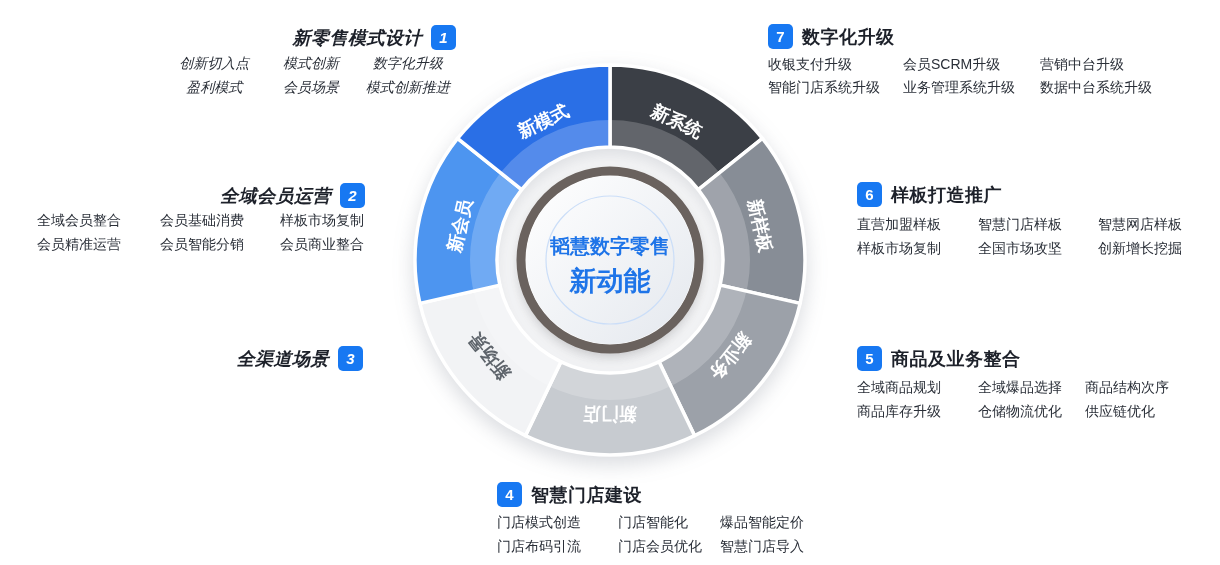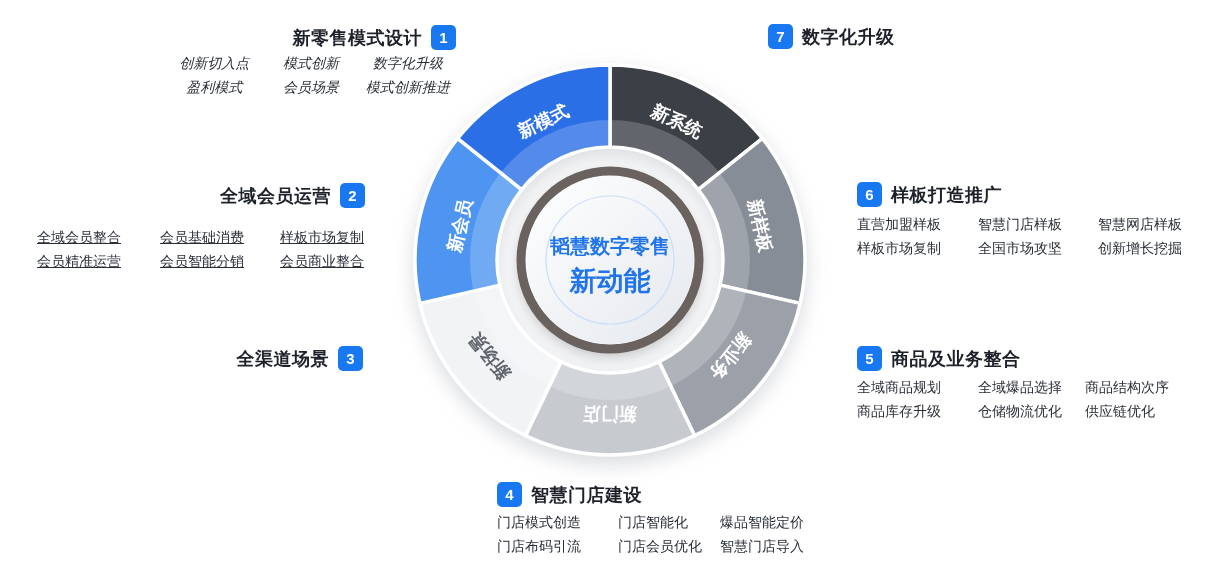--- a/index.html
+++ b/index.html
@@ -1,31 +1,31 @@
 <!DOCTYPE html>
 <html><head>
 <meta charset="utf-8">
 <style>
   * { margin:0; padding:0; box-sizing:border-box; }
   html,body { width:1220px; height:565px; background:#ffffff; font-family:"Liberation Sans","DejaVu Sans",sans-serif; }
   .stage { position:absolute; inset:0; width:1220px; height:565px; overflow:hidden; }
 
   .section { position:absolute; }
   .sec-header { display:flex; align-items:center; gap:9px; }
-  .sec-header.hdr-right { justify-content:flex-end; }
+  .sec-header.hdr-right { justify-content:flex-end;font-style:italic; }
   .sec-title { font-size:18px; font-weight:bold; color:#1d212a; letter-spacing:0.5px; }
   .badge { width:25px; height:25px; border-radius:5px; background:#1778F2; color:#fff;
            font-size:15px; font-weight:bold; display:flex; align-items:center; justify-content:center; flex:0 0 25px; }
   .items { display:grid; row-gap:10px; font-size:14px; line-height:14px; color:#2a2f38; font-weight:500; }
   .item { white-space:nowrap; }
 
   .s1 { left:150px; top:25px;  width:306px; }
   .s1 .items { margin-top:6px; margin-left:16px; grid-template-columns:1fr 1fr 1fr; text-align:center;font-style:italic; }
   .s2 { left:37px;  top:183px; width:328px; }
-  .s2 .items { margin-top:22px; grid-template-columns:123px 120px 1fr;text-decoration:underline; }
+  .s2 .items { margin-top:5px; grid-template-columns:123px 120px 1fr; }
   .s3 { left:37px;  top:346px; width:326px; }
   .s3 .items { margin-top:9px; grid-template-columns:123px 118px 1fr; }
   .s4 { left:497px; top:482px; width:311px; }
   .s4 .items { margin-top:8px;  grid-template-columns:121px 102px 1fr; }
   .s5 { left:857px; top:346px; width:311px; }
   .s5 .items { margin-top:9px; grid-template-columns:121px 107px 1fr; }
   .s6 { left:857px; top:182px; width:325px; }
   .s6 .items { margin-top:10px; grid-template-columns:121px 120px 1fr; }
   .s7 { left:768px; top:24px;  width:362px; }
   .s7 .items { margin-top:8px;  grid-template-columns:135px 137px 1fr; row-gap:9px; }
@@ -121,20 +121,28 @@
       <span class="item">全国市场攻坚</span>
       <span class="item">创新增长挖掘</span>
     </div>
   </div>
 
   <div class="section s7">
     <div class="sec-header">
       <div class="badge">7</div>
       <div class="sec-title">数字化升级</div>
     </div>
+    <div class="items">
+      <span class="item">收银支付升级</span>
+      <span class="item">会员SCRM升级</span>
+      <span class="item">营销中台升级</span>
+      <span class="item">智能门店系统升级</span>
+      <span class="item">业务管理系统升级</span>
+      <span class="item">数据中台系统升级</span>
+    </div>
   </div>
 
   <svg class="wheel" viewBox="-200 -200 400 400">
     <defs>
       <linearGradient id="centerGrad" x1="0" y1="0" x2="1" y2="1">
         <stop offset="0" stop-color="#FFFFFF"></stop>
         <stop offset="1" stop-color="#E4E8EE"></stop>
       </linearGradient>
       <filter id="soft" x="-60%" y="-60%" width="220%" height="220%">
         <feGaussianBlur stdDeviation="4"></feGaussianBlur>

